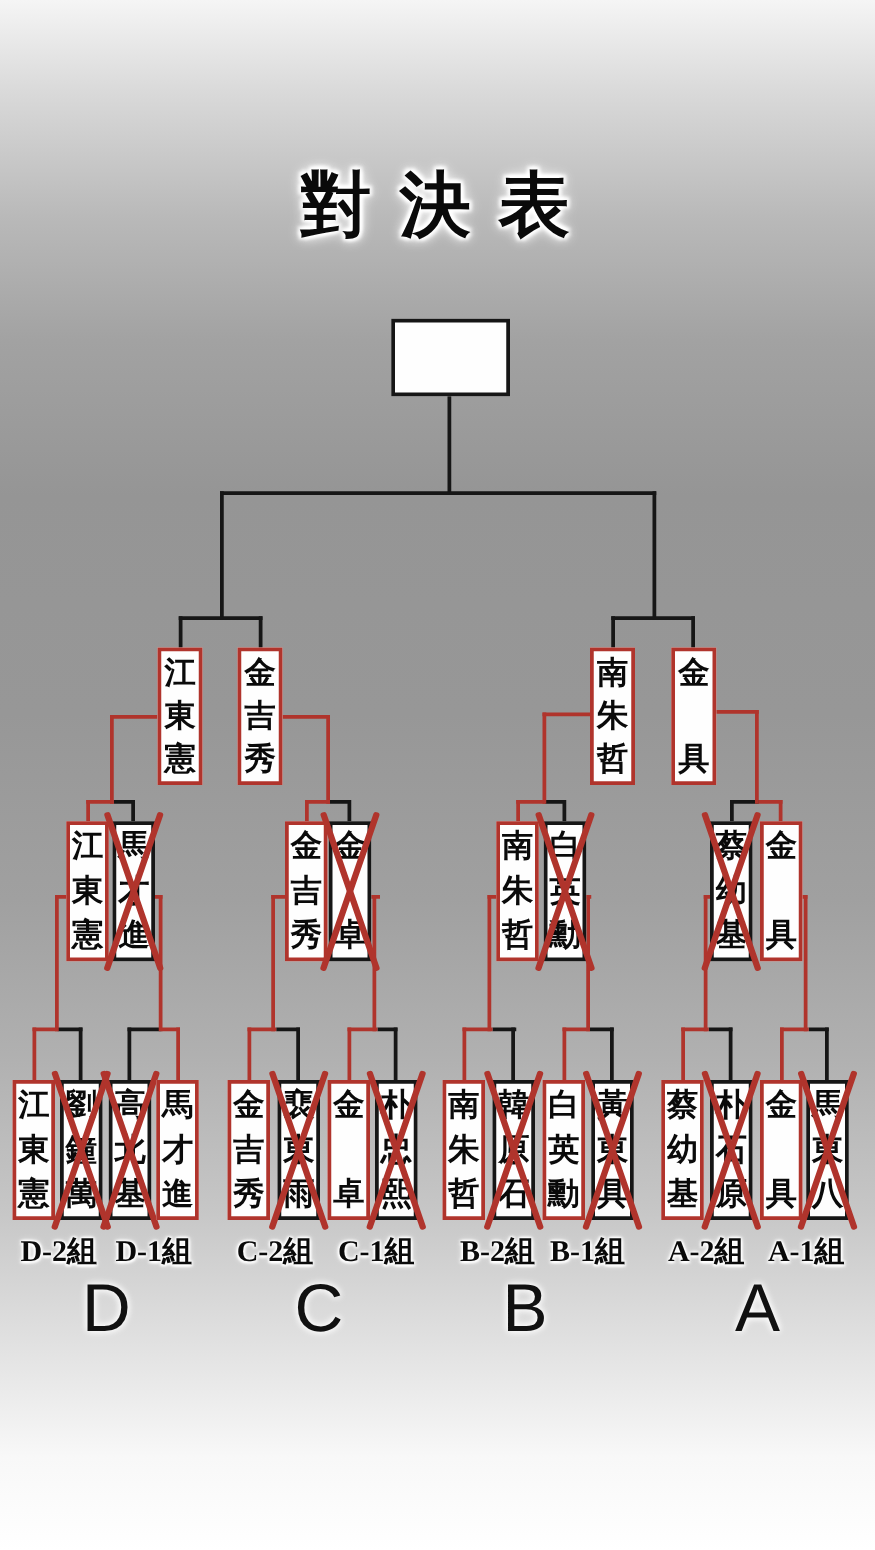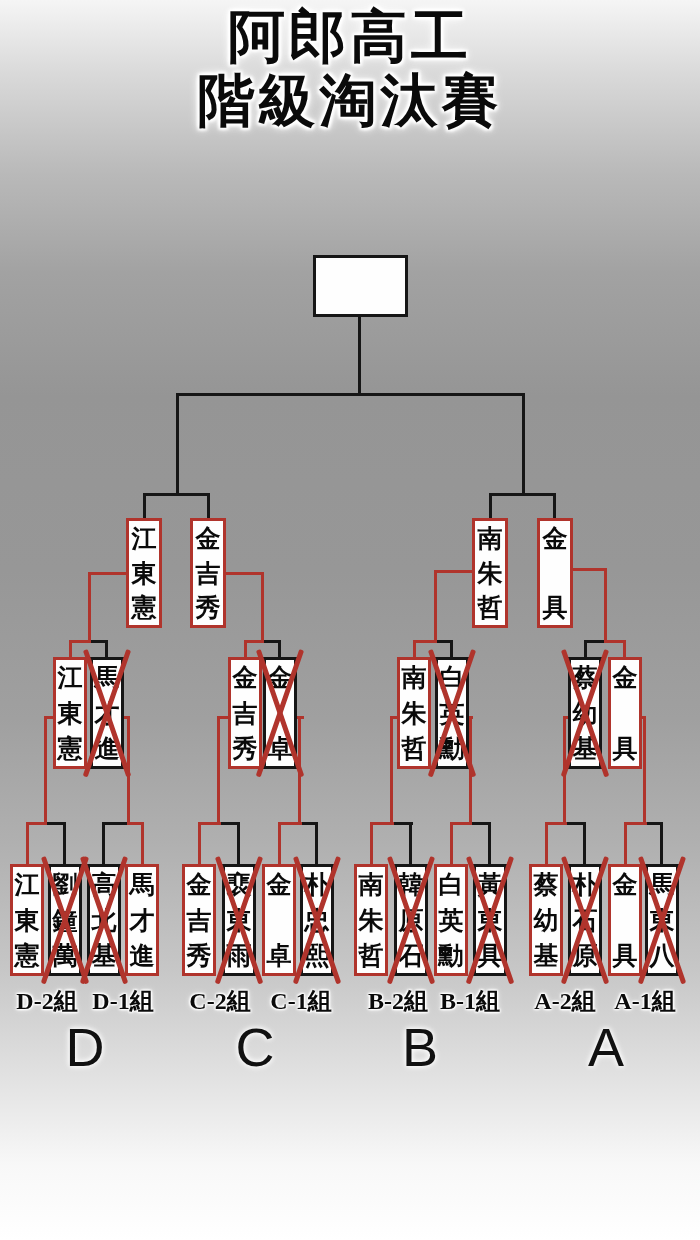--- a/index.html
+++ b/index.html
@@ -49,22 +49,21 @@
     font-family:"Liberation Sans","DejaVu Sans",sans-serif;
     font-size:54px;color:#111;line-height:1;
     text-shadow:0 0 5px #fff,0 0 7px #fff;
   }
 </style>
 </head>
 <body>
 
 <div id="stage">
 
-  <div class="title-line" style="top:8px">阿郎高工</div>
-  <div class="title-line" style="top:72px">階級淘汰賽</div>
+  <div class="title-line" style="top:136px">對 決 表</div>
 
   <div class="ln blk" style="left:358px;top:315px;width:3px;height:80px"></div>
   <div class="ln blk" style="left:176px;top:393px;width:349px;height:3px"></div>
   <div class="ln blk" style="left:176px;top:393px;width:3px;height:102px"></div>
   <div class="ln blk" style="left:522px;top:393px;width:3px;height:102px"></div>
 
   <div class="ln blk" style="left:143px;top:493px;width:67px;height:3px"></div>
   <div class="ln blk" style="left:143px;top:493px;width:3px;height:27px"></div>
   <div class="ln blk" style="left:207px;top:493px;width:3px;height:27px"></div>
   <div class="ln blk" style="left:489px;top:493px;width:67px;height:3px"></div>

